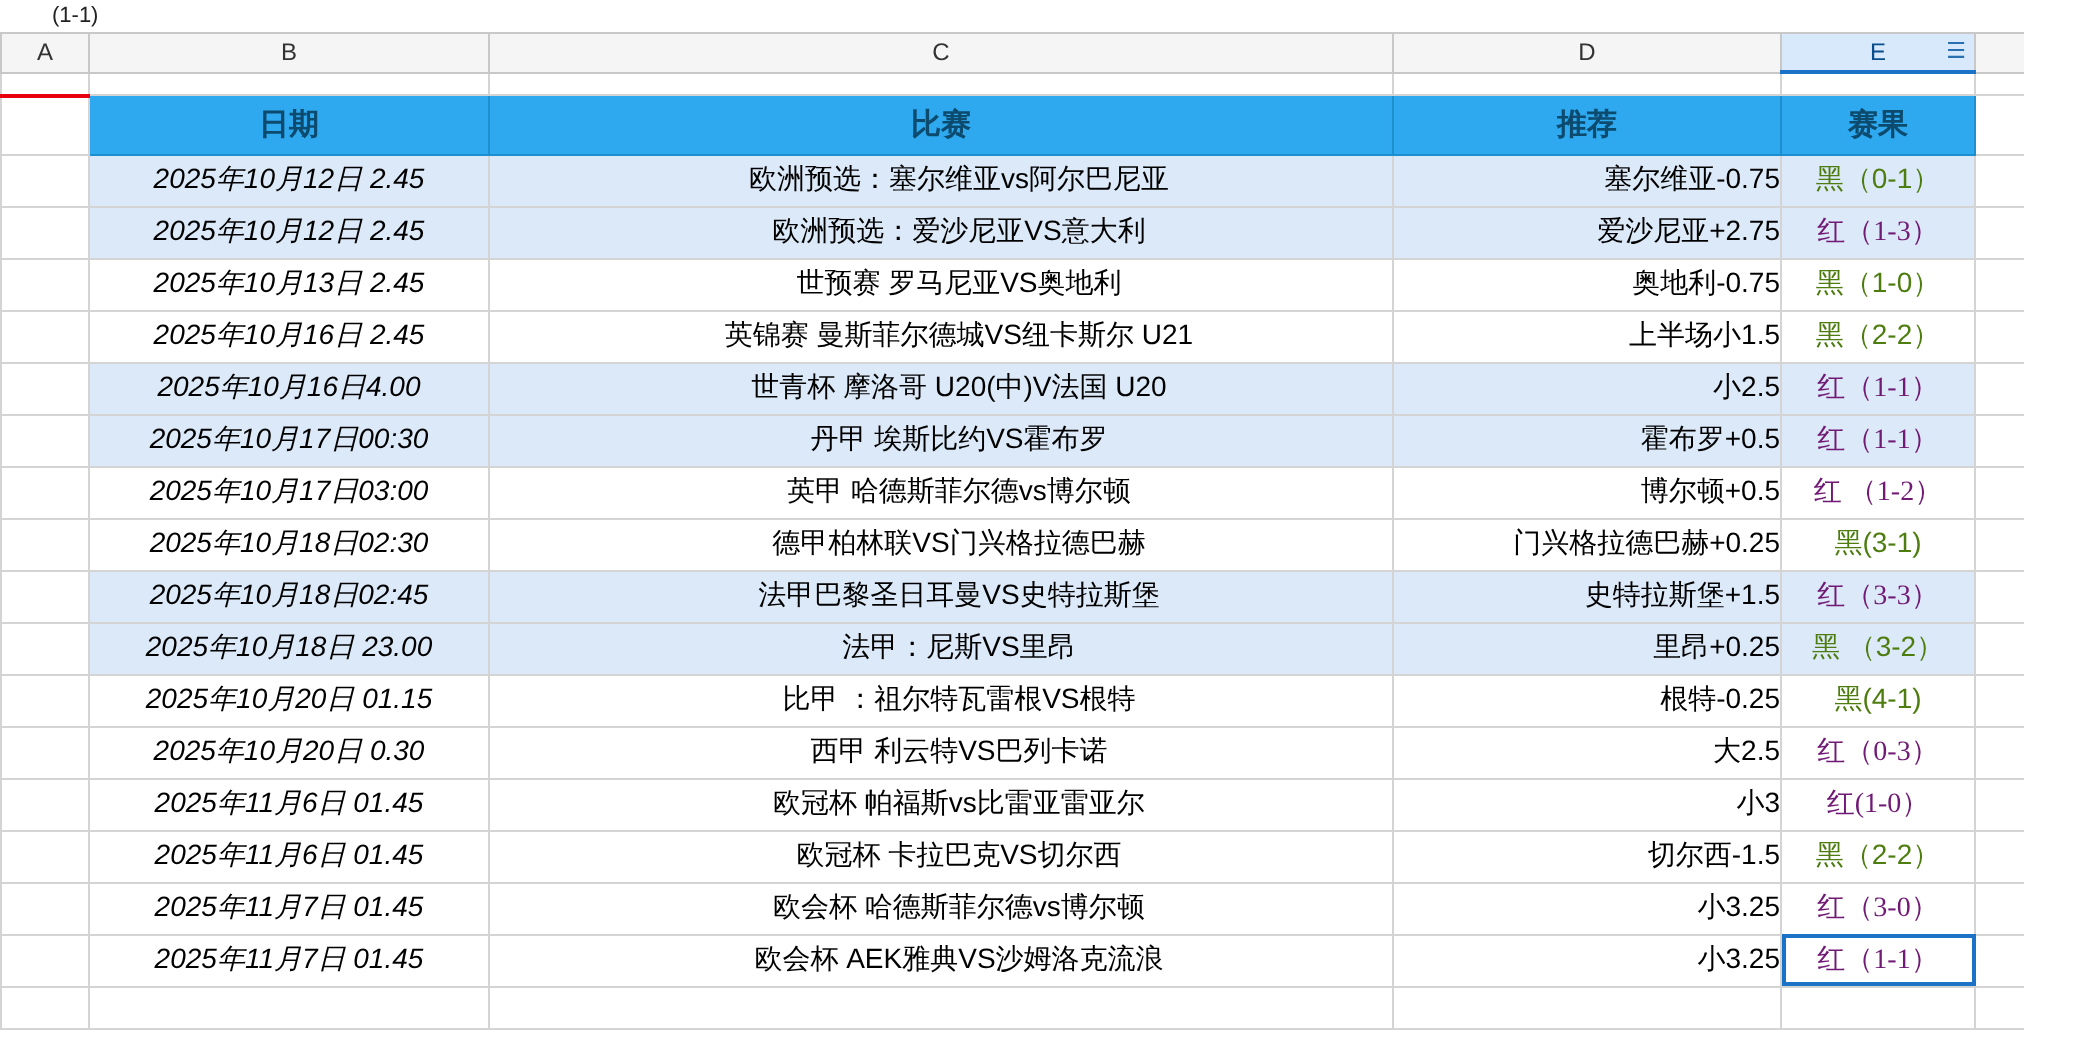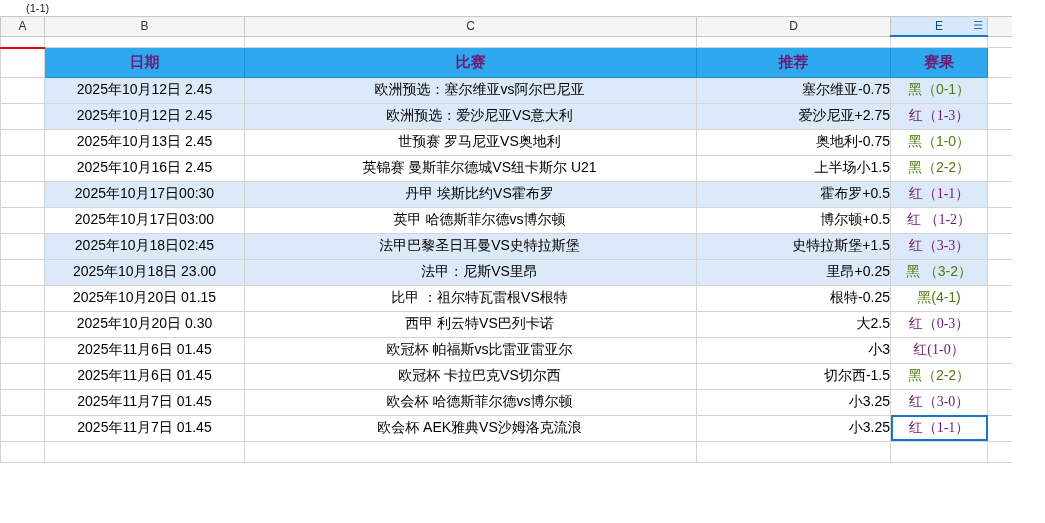--- a/index.html
+++ b/index.html
@@ -70,33 +70,33 @@
     position: absolute;
     right: 4px;
     top: 2px;
     font-size: 11px;
     color: #2a6fb0;
   }
 
   .hdrrow td {
     height: 28px;
     background: #2ea9ef;
-    color: #701a75;
+    color: #0c4a6e;
     text-align: center;
     font-weight: bold;
     font-size: 15px;
     border: 1px solid #1b8fd0;
   }
   .hdrrow td.empty {
     background: #ffffff;
     border: 1px solid #d4d4d4;
   }
 
   .datarow td { height: 25px; font-size: 14px; }
-  .datarow td.cdate { text-align: center; }
+  .datarow td.cdate { text-align: center; font-style: italic; }
   .datarow td.cmatch { text-align: center; padding-left: 18px; }
   .datarow td.cpick { padding-left: 14px; text-align: right; }
   .datarow td.cres { text-align: center; }
   .datarow td.blank { background: #ffffff; }
 
   .band { background: #dce9f8; }
   .plain { background: #ffffff; margin-top: 16px; }
 
   .res-red { color: #701a75; font-family: Liberation Serif, serif; }
   .res-black { color: #4d7c0f; }
@@ -186,34 +186,50 @@
       <tr class="datarow plain">
         <td class="blank"></td>
         <td class="cdate">2025年10月16日  2.45</td>
         <td class="cmatch">英锦赛  曼斯菲尔德城VS纽卡斯尔 U21</td>
         <td class="cpick">上半场小1.5</td>
         <td class="cres res-black">黑（2-2）</td>
         <td class="blank"></td>
       </tr>
       <tr class="datarow band">
         <td class="blank"></td>
+        <td class="cdate">2025年10月16日4.00</td>
+        <td class="cmatch">世青杯  摩洛哥 U20(中)V法国 U20</td>
+        <td class="cpick">小2.5</td>
+        <td class="cres res-red">红（1-1）</td>
+        <td class="blank"></td>
+      </tr>
+      <tr class="datarow band">
+        <td class="blank"></td>
         <td class="cdate">2025年10月17日00:30</td>
         <td class="cmatch">丹甲  埃斯比约VS霍布罗</td>
         <td class="cpick">霍布罗+0.5</td>
         <td class="cres res-red">红（1-1）</td>
         <td class="blank"></td>
       </tr>
       <tr class="datarow plain">
         <td class="blank"></td>
         <td class="cdate">2025年10月17日03:00</td>
         <td class="cmatch">英甲  哈德斯菲尔德vs博尔顿</td>
         <td class="cpick">博尔顿+0.5</td>
         <td class="cres res-red">红 （1-2）</td>
         <td class="blank"></td>
       </tr>
+      <tr class="datarow plain">
+        <td class="blank"></td>
+        <td class="cdate">2025年10月18日02:30</td>
+        <td class="cmatch">德甲柏林联VS门兴格拉德巴赫</td>
+        <td class="cpick">门兴格拉德巴赫+0.25</td>
+        <td class="cres res-black">黑(3-1)</td>
+        <td class="blank"></td>
+      </tr>
       <tr class="datarow band">
         <td class="blank"></td>
         <td class="cdate">2025年10月18日02:45</td>
         <td class="cmatch">法甲巴黎圣日耳曼VS史特拉斯堡</td>
         <td class="cpick">史特拉斯堡+1.5</td>
         <td class="cres res-red">红（3-3）</td>
         <td class="blank"></td>
       </tr>
       <tr class="datarow band">
         <td class="blank"></td>

